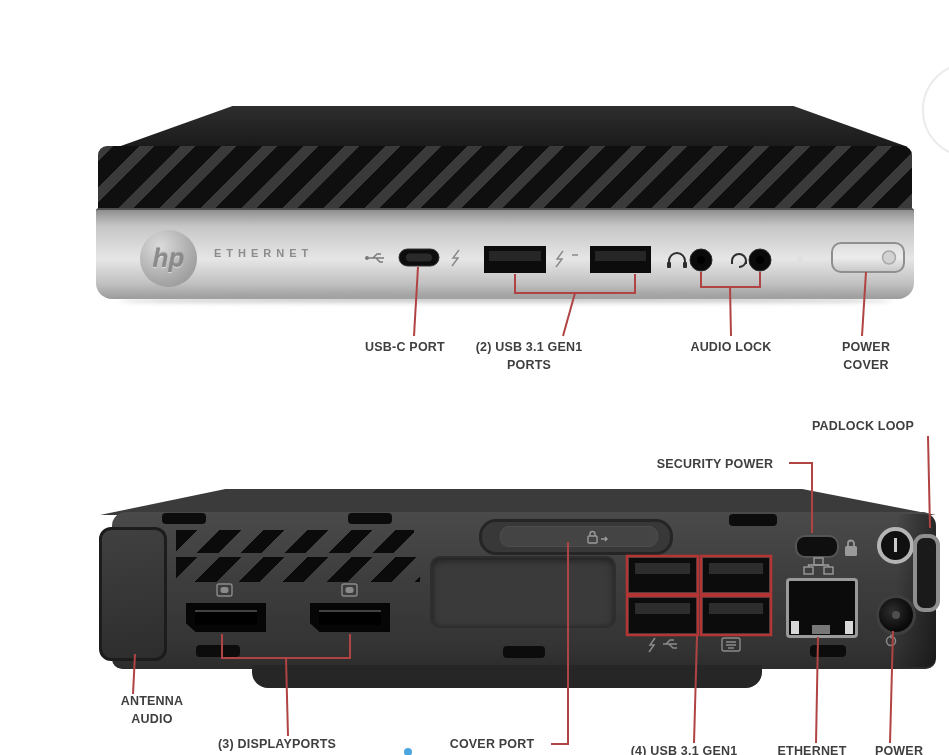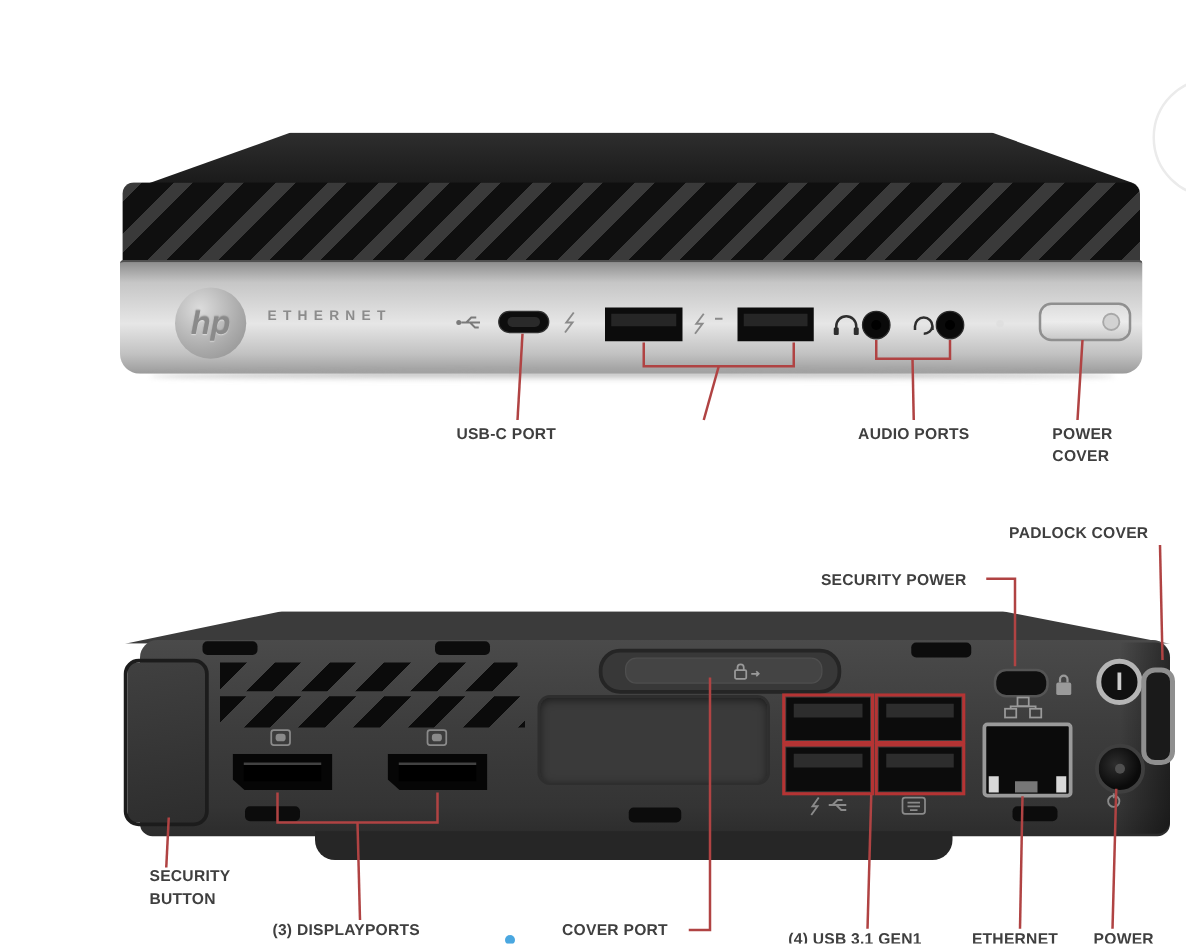--- a/index.html
+++ b/index.html
@@ -80,21 +80,21 @@
   .power-jack::after{content:"";position:absolute;left:13px;top:13px;width:8px;height:8px;
          border-radius:50%;background:#4f4f4f;}
 
   
   .faint-circle{left:922px;top:62px;width:92px;height:92px;border-radius:50%;
          border:2px solid #ebebeb;background:#fff;}
   .blue-dot{left:404px;top:748px;width:8px;height:8px;border-radius:50%;}
 
   
   .lbl{position:absolute;transform:translateX(-50%);font-weight:700;font-size:12.5px;
-       letter-spacing:.2px;line-height:1.45;white-space:nowrap;color:#3f3f3f;}
+       letter-spacing:.2px;text-align:center;line-height:1.45;white-space:nowrap;color:#3f3f3f;}
   .lbl span{display:block;}
 
   svg.overlay{position:absolute;left:0;top:0;pointer-events:none;}
 </style>
 </head>
 <body>
 
 <div class="canvas">
 
   <div class="abs faint-circle"></div>
@@ -242,31 +242,35 @@
     <path class="callout" d="M135,654 L133,694" fill="none" stroke-width="2" stroke="#b04343"></path>
     <path class="callout" d="M222,634 V658 H350 V634" fill="none" stroke-width="2" stroke="#b04343"></path>
     <path class="callout" d="M286,658 L288,736" fill="none" stroke-width="2" stroke="#b04343"></path>
     <path class="callout" d="M568,542 V744 H551" fill="none" stroke-width="2" stroke="#b04343"></path>
     <path class="callout" d="M697,636 L694,743" fill="none" stroke-width="2" stroke="#b04343"></path>
     <path class="callout" d="M818,637 L816,743" fill="none" stroke-width="2" stroke="#b04343"></path>
     <path class="callout" d="M893,631 L890,743" fill="none" stroke-width="2" stroke="#b04343"></path>
   </svg>
 
   <div class="lbl" style="left: 405px; top: 338px; color: rgb(63, 63, 63);">USB-C PORT</div>
-  <div class="lbl" style="left: 731px; top: 338px; color: rgb(63, 63, 63);">AUDIO PORTS</div>
+  <div class="lbl" style="left: 529px; top: 338px; color: rgb(63, 63, 63);">
+    <span>(2) USB 3.1 GEN1</span>
+    <span>PORTS</span>
+  </div>
+  <div class="lbl" style="left: 731px; top: 338px; color: rgb(63, 63, 63);">AUDIO LOCK</div>
   <div class="lbl" style="left: 866px; top: 338px; color: rgb(63, 63, 63);">
     <span>POWER</span>
     <span>COVER</span>
   </div>
 
-  <div class="lbl" style="left: 863px; top: 417px; color: rgb(63, 63, 63);">PADLOCK COVER</div>
+  <div class="lbl" style="left: 863px; top: 417px; color: rgb(63, 63, 63);">PADLOCK LOOP</div>
   <div class="lbl" style="left: 715px; top: 455px; color: rgb(63, 63, 63);">SECURITY POWER</div>
   <div class="lbl" style="left: 152px; top: 692px; color: rgb(63, 63, 63);">
-    <span>SECURITY</span>
-    <span>BUTTON</span>
+    <span>ANTENNA</span>
+    <span>AUDIO</span>
   </div>
   <div class="lbl" style="left: 277px; top: 735px; color: rgb(63, 63, 63);">(3) DISPLAYPORTS</div>
   <div class="lbl" style="left: 492px; top: 735px; color: rgb(63, 63, 63);">COVER PORT</div>
   <div class="lbl" style="left: 684px; top: 742px; color: rgb(63, 63, 63);">(4) USB 3.1 GEN1</div>
   <div class="lbl" style="left: 812px; top: 742px; color: rgb(63, 63, 63);">ETHERNET</div>
   <div class="lbl" style="left: 899px; top: 742px; color: rgb(63, 63, 63);">POWER</div>
 
   <div class="abs blue-dot" style="background: rgb(74, 167, 224);"></div>
 </div>
 

